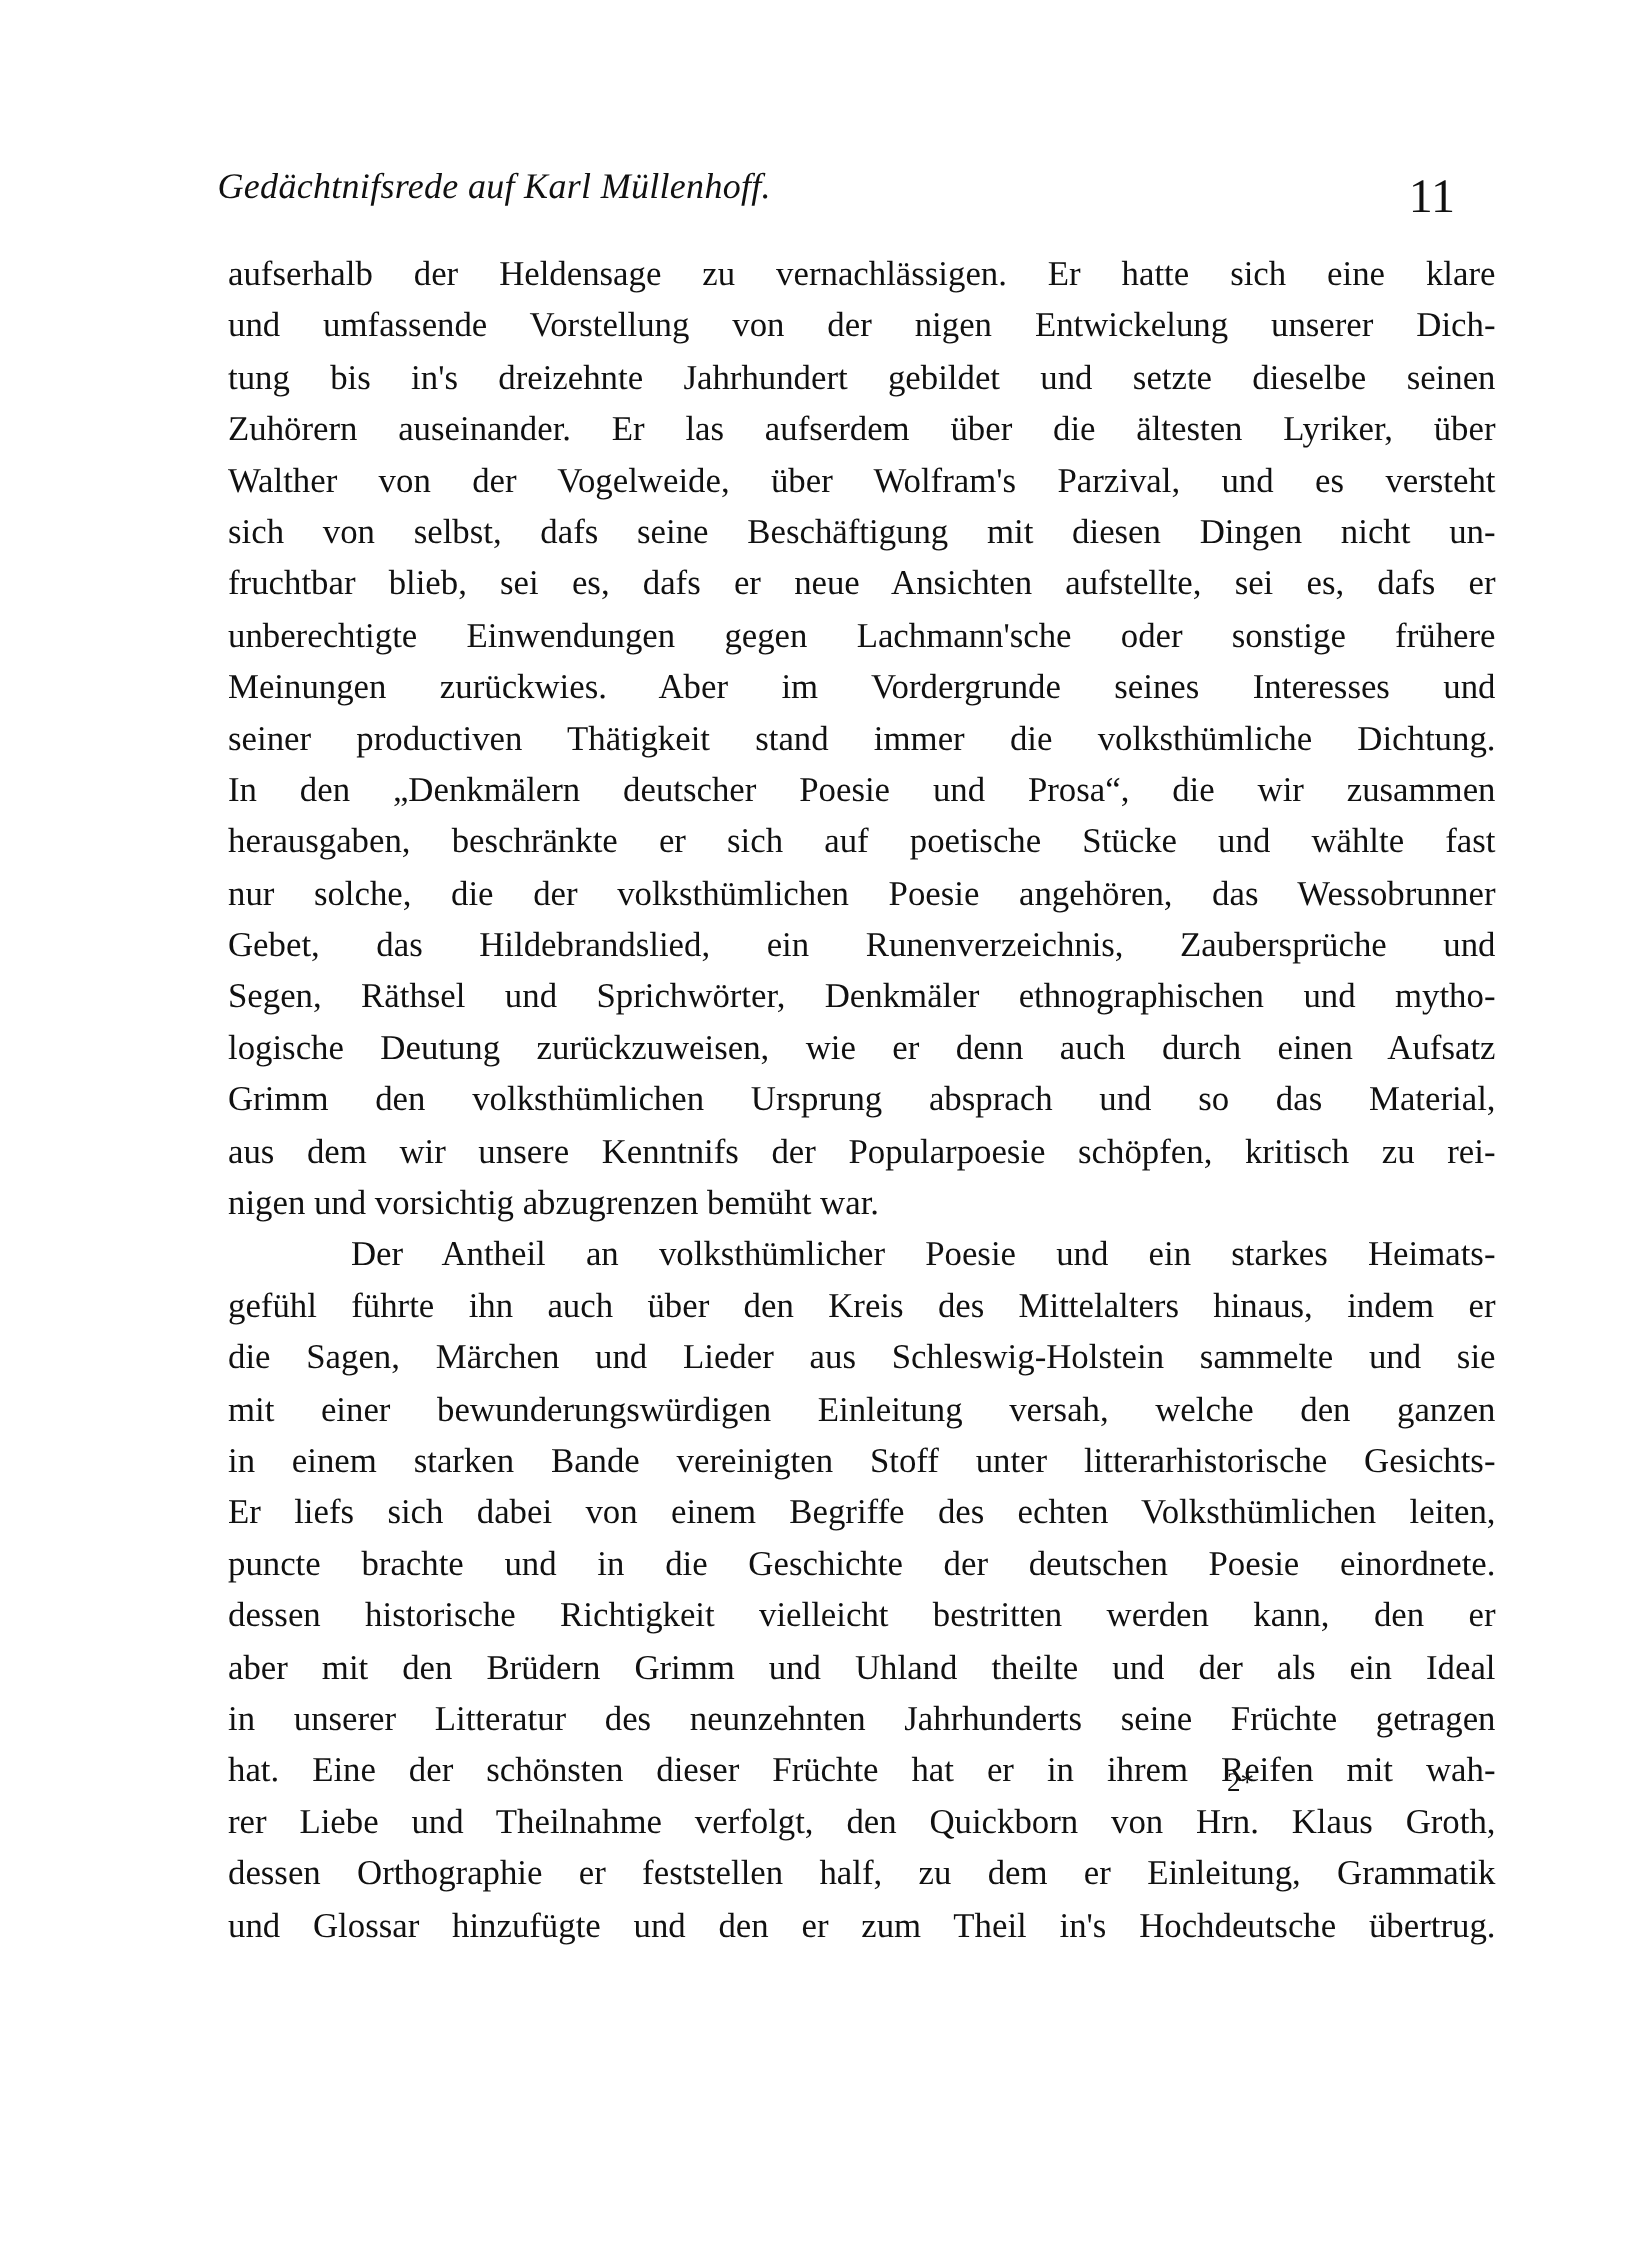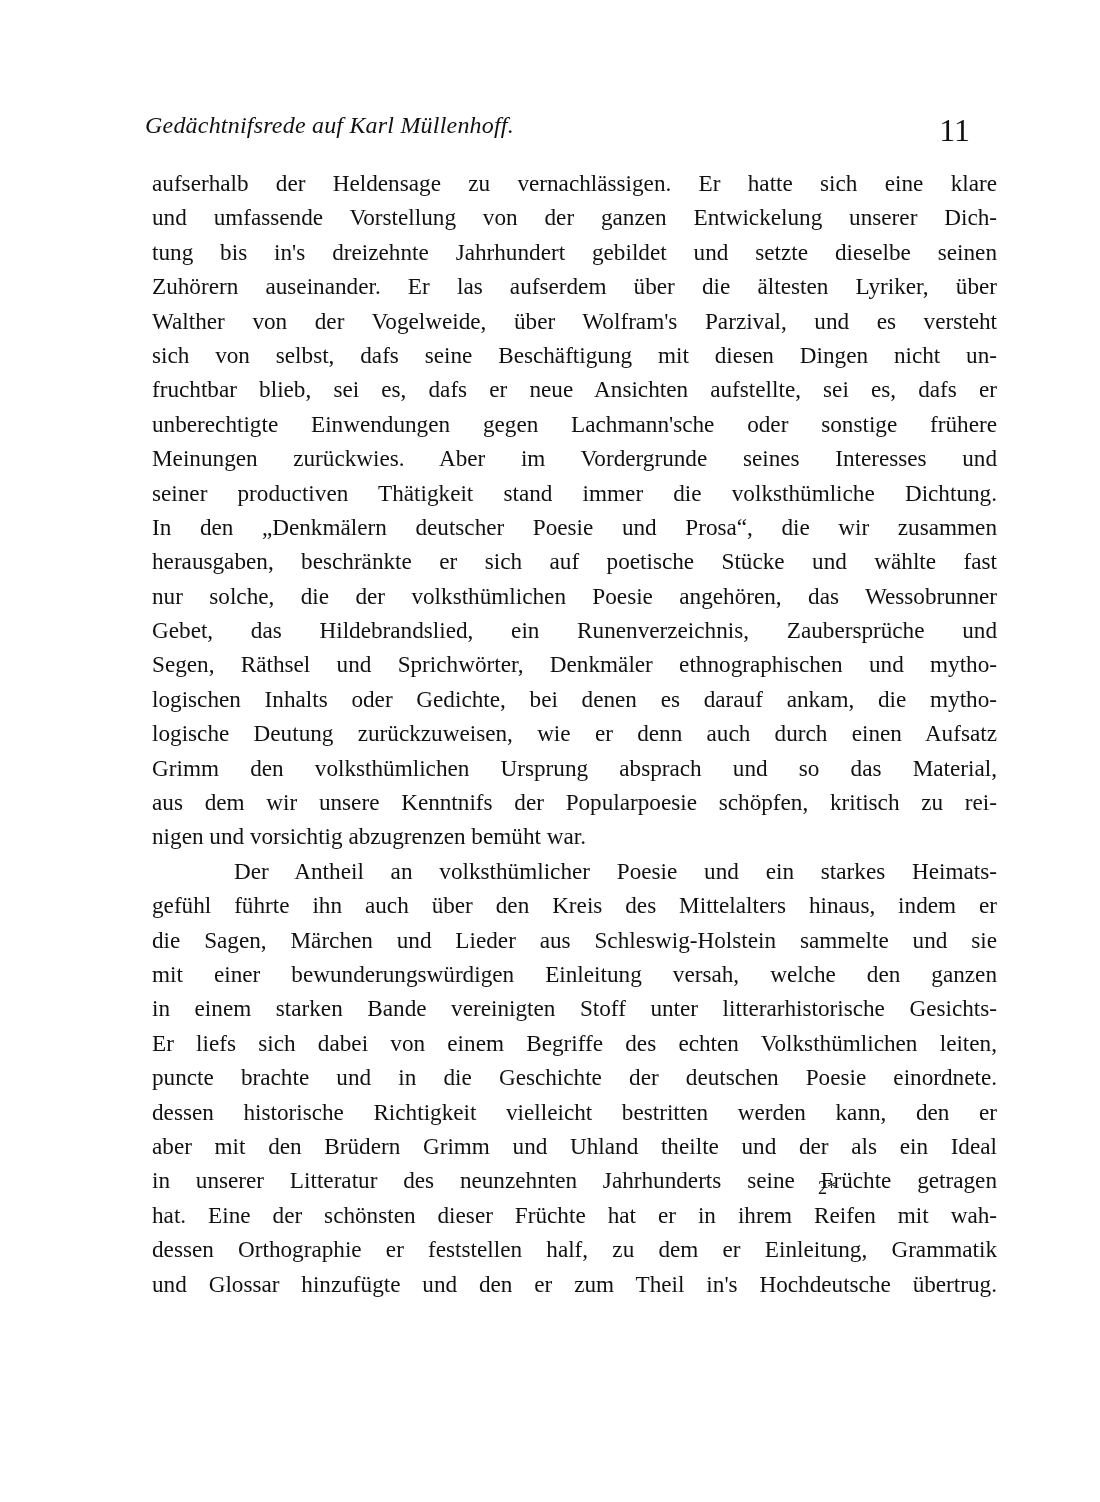--- a/index.html
+++ b/index.html
@@ -39,51 +39,51 @@
 
 <div class="page">
   <div class="running-head">
     <div class="head-title">Gedächtnifsrede auf Karl Müllenhoff.</div>
     <div class="page-number">11</div>
   </div>
 
   <div class="body-text">
     <div>
       <span class="line">aufserhalb der Heldensage zu vernachlässigen. Er hatte sich eine klare</span>
-      <span class="line">und umfassende Vorstellung von der ganzen Entwickelung unserer Dich-</span>
+      <span class="line">und umfassende Vorstellung von der nigen Entwickelung unserer Dich-</span>
       <span class="line">tung bis in's dreizehnte Jahrhundert gebildet und setzte dieselbe seinen</span>
       <span class="line">Zuhörern auseinander. Er las aufserdem über die ältesten Lyriker, über</span>
       <span class="line">Walther von der Vogelweide, über Wolfram's Parzival, und es versteht</span>
       <span class="line">sich von selbst, dafs seine Beschäftigung mit diesen Dingen nicht un-</span>
       <span class="line">fruchtbar blieb, sei es, dafs er neue Ansichten aufstellte, sei es, dafs er</span>
       <span class="line">unberechtigte Einwendungen gegen Lachmann'sche oder sonstige frühere</span>
       <span class="line">Meinungen zurückwies. Aber im Vordergrunde seines Interesses und</span>
       <span class="line">seiner productiven Thätigkeit stand immer die volksthümliche Dichtung.</span>
       <span class="line">In den „Denkmälern deutscher Poesie und Prosa“, die wir zusammen</span>
       <span class="line">herausgaben, beschränkte er sich auf poetische Stücke und wählte fast</span>
       <span class="line">nur solche, die der volksthümlichen Poesie angehören, das Wessobrunner</span>
       <span class="line">Gebet, das Hildebrandslied, ein Runenverzeichnis, Zaubersprüche und</span>
       <span class="line">Segen, Räthsel und Sprichwörter, Denkmäler ethnographischen und mytho-</span>
-      <span class="line">logischen Inhalts oder Gedichte, bei denen es darauf ankam, die mytho-</span>
       <span class="line">logische Deutung zurückzuweisen, wie er denn auch durch einen Aufsatz</span>
       <span class="line">Grimm den volksthümlichen Ursprung absprach und so das Material,</span>
       <span class="line">aus dem wir unsere Kenntnifs der Popularpoesie schöpfen, kritisch zu rei-</span>
       <span class="line last">nigen und vorsichtig abzugrenzen bemüht war.</span>
     </div>
     <div>
       <span class="line indent">Der Antheil an volksthümlicher Poesie und ein starkes Heimats-</span>
       <span class="line">gefühl führte ihn auch über den Kreis des Mittelalters hinaus, indem er</span>
       <span class="line">die Sagen, Märchen und Lieder aus Schleswig-Holstein sammelte und sie</span>
       <span class="line">mit einer bewunderungswürdigen Einleitung versah, welche den ganzen</span>
       <span class="line">in einem starken Bande vereinigten Stoff unter litterarhistorische Gesichts-</span>
       <span class="line">Er liefs sich dabei von einem Begriffe des echten Volksthümlichen leiten,</span>
       <span class="line">puncte brachte und in die Geschichte der deutschen Poesie einordnete.</span>
       <span class="line">dessen historische Richtigkeit vielleicht bestritten werden kann, den er</span>
       <span class="line">aber mit den Brüdern Grimm und Uhland theilte und der als ein Ideal</span>
       <span class="line">in unserer Litteratur des neunzehnten Jahrhunderts seine Früchte getragen</span>
       <span class="line">hat. Eine der schönsten dieser Früchte hat er in ihrem Reifen mit wah-</span>
+      <span class="line">rer Liebe und Theilnahme verfolgt, den Quickborn von Hrn. Klaus Groth,</span>
       <span class="line">dessen Orthographie er feststellen half, zu dem er Einleitung, Grammatik</span>
       <span class="line">und Glossar hinzufügte und den er zum Theil in's Hochdeutsche übertrug.</span>
     </div>
   </div>
 
   <div class="signature">2*</div>
 </div>
 
 </body></html>

